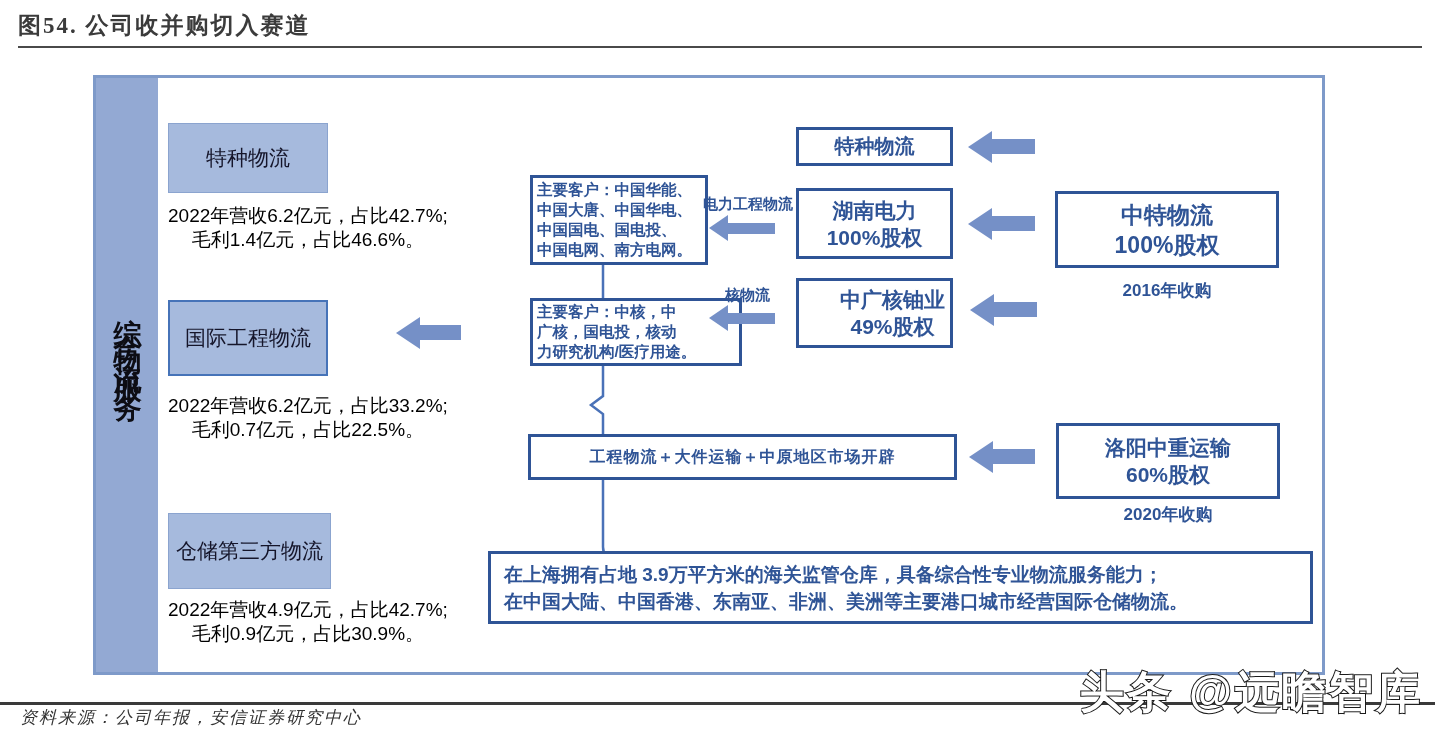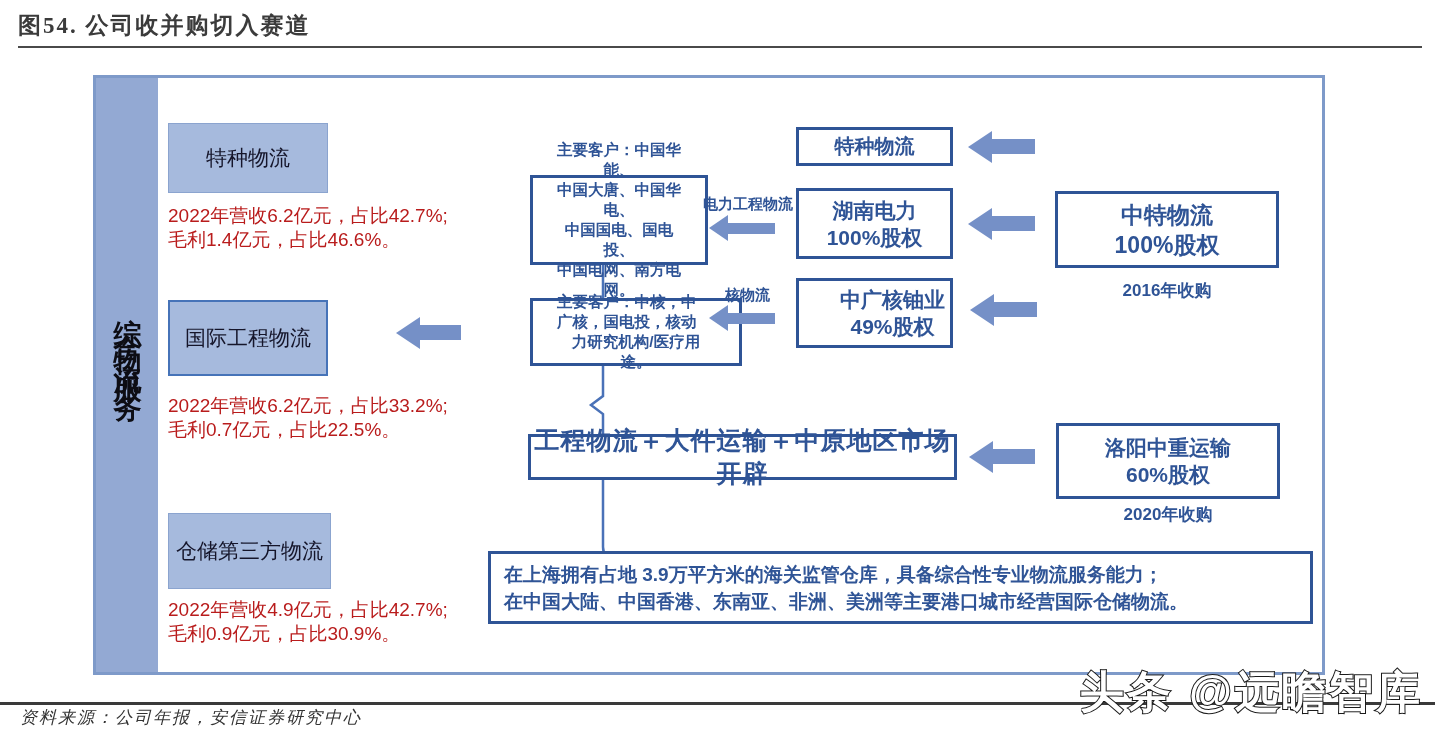--- a/index.html
+++ b/index.html
@@ -20,32 +20,32 @@
   .cat-bar { position:absolute; left:0; top:0; width:62px; height:100%; background:#93a9d3; }
   .cat-bar-label { position:absolute; left:50%; transform:translateX(-50%); top:218px;
     writing-mode:vertical-rl; text-orientation:upright; font-size:28px; font-weight:700;
     color:#0d0d14; letter-spacing:15px; line-height:62px; }
 
   
   .seg-box { position:absolute; background:#a6badd; display:flex; align-items:center;
     justify-content:center; font-size:21px; font-weight:500; color:#15152a;
     border:1px solid #8ba4cf; }
   .seg-box.strong { border:2px solid #4673b8; }
-  .seg-stats { position:absolute; font-size:19px; line-height:24px; color:#b91c1c; }
+  .seg-stats { position:absolute; font-size:19px; line-height:24px; color:#000000;text-align:center; }
 
   
   .bluebox { position:absolute; background:#ffffff; border:3px solid #2f5496; color:#2f5496;
     display:flex; flex-direction:column; align-items:center; justify-content:center;
     font-weight:600; text-align:center; }
-  .customers { align-items:flex-start; text-align:center; padding:4px 24px;
+  .customers { align-items:flex-start; text-align:right; padding:4px 4px;
     font-size:15.5px; line-height:20px; justify-content:center; }
   .two-line { font-size:21px; line-height:27px; }
   .big { font-size:23px; line-height:30px; }
   .oneline { font-size:20px; }
-  .eng { font-size:25px; letter-spacing:1px; }
+  .eng { font-size:16px; letter-spacing:1px; }
   .note { font-size:19px; line-height:27px; align-items:flex-start; text-align:left;
     padding:8px 13px; }
 
   .acq-year { position:absolute; text-align:center; font-size:17px; font-weight:600; color:#2f5496; }
   .flow-label { position:absolute; font-size:15px; font-weight:700; color:#2f5496; white-space:nowrap; }
 
   
   .arrow { position:absolute; display:flex; align-items:center; --arrowc:#7590c7; }
   .arrow .a-head { width:0; height:0; border-top:var(--hh) solid transparent;
     border-bottom:var(--hh) solid transparent; border-right:var(--hw) solid var(--arrowc); }

